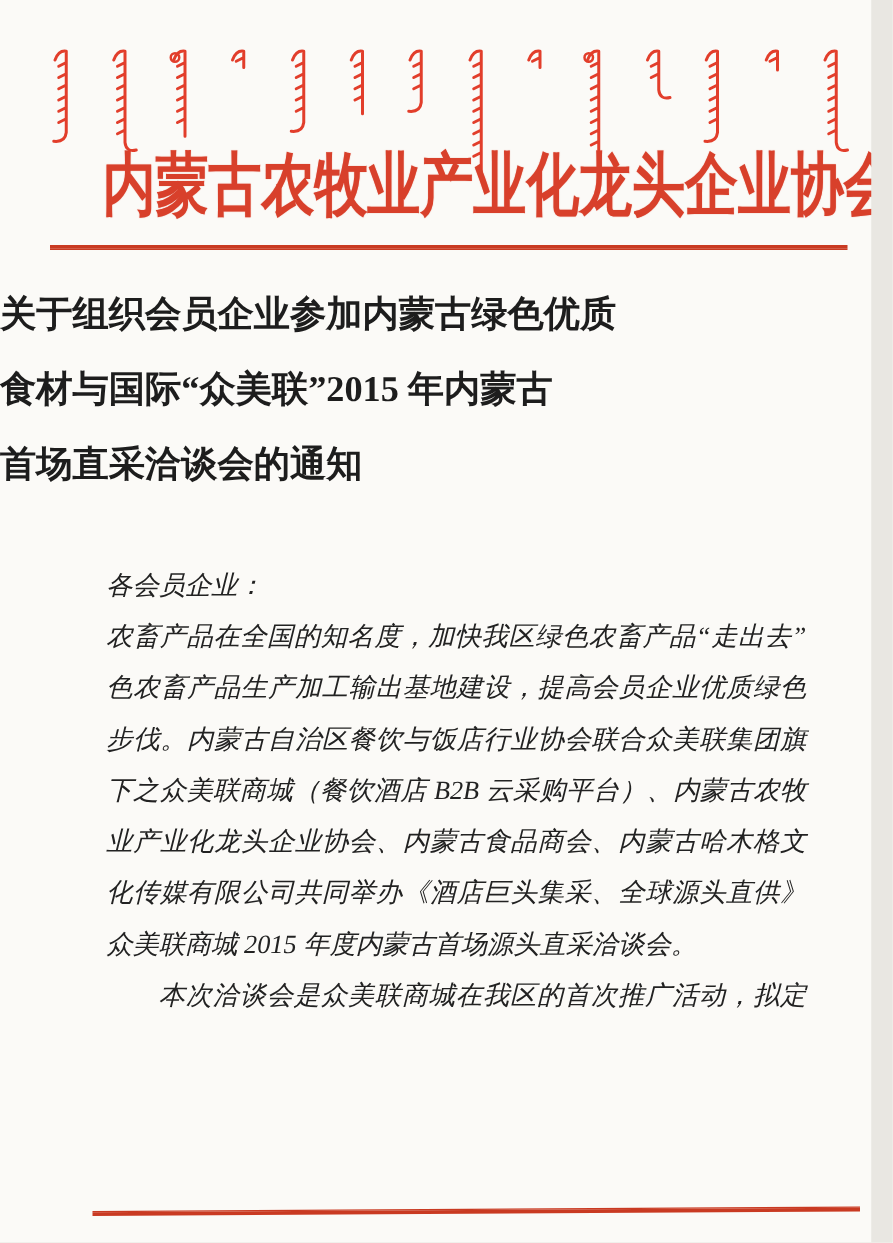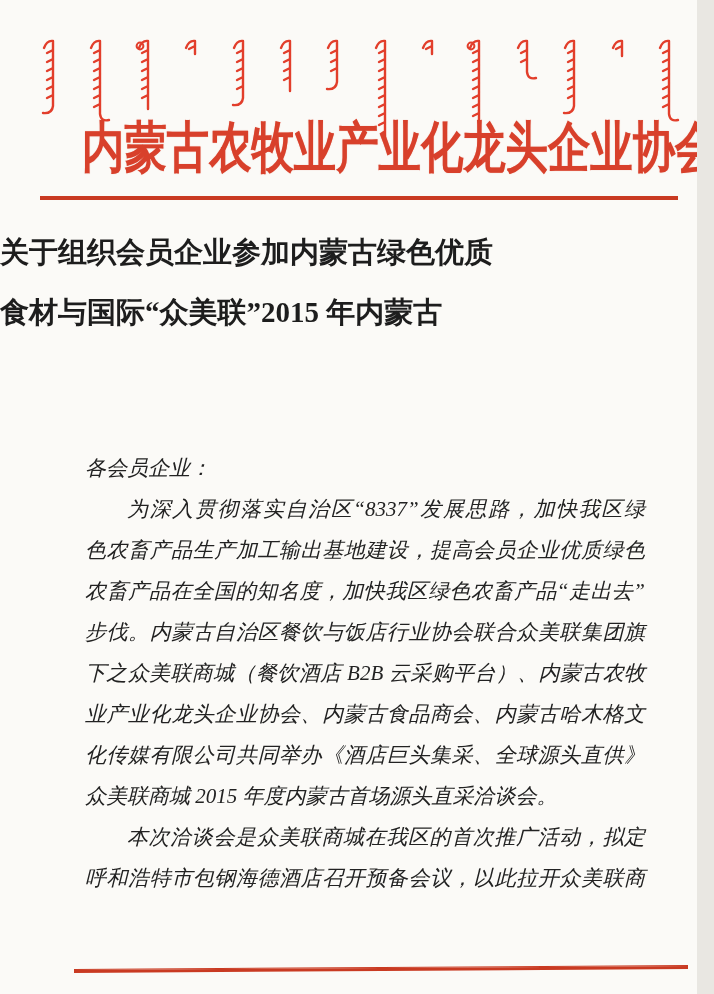--- a/index.html
+++ b/index.html
@@ -135,33 +135,32 @@
       </svg>
     </div>
 
   <div class="org-name">内蒙古农牧业产业化龙头企业协会</div>
 
   <div class="rule-head"></div>
 
   <div class="doc-title">
     <div class="t-line">关于组织会员企业参加内蒙古绿色优质</div>
     <div class="t-line">食材与国际“众美联”2015 年内蒙古</div>
+    <div class="t-line">首场直采洽谈会的通知</div>
   </div>
 
   <div class="body-text">
     <div class="line">各会员企业：</div>
 
-    <div class="line jl indent">为深入贯彻落实自治区“8337”发展思路，加快我区绿</div>
+    <div class="line jl">农畜产品在全国的知名度，加快我区绿色农畜产品“走出去”</div>
     <div class="line jl">色农畜产品生产加工输出基地建设，提高会员企业优质绿色</div>
-    <div class="line jl">农畜产品在全国的知名度，加快我区绿色农畜产品“走出去”</div>
     <div class="line jl">步伐。内蒙古自治区餐饮与饭店行业协会联合众美联集团旗</div>
     <div class="line jl">下之众美联商城（餐饮酒店 B2B 云采购平台）、内蒙古农牧</div>
     <div class="line jl">业产业化龙头企业协会、内蒙古食品商会、内蒙古哈木格文</div>
     <div class="line jl">化传媒有限公司共同举办《酒店巨头集采、全球源头直供》</div>
     <div class="line">众美联商城 2015 年度内蒙古首场源头直采洽谈会。</div>
 
     <div class="line jl indent">本次洽谈会是众美联商城在我区的首次推广活动，拟定</div>
-    <div class="line jl">呼和浩特市包钢海德酒店召开预备会议，以此拉开众美联商</div>
   </div>
 
   <div class="rule-foot"></div>
 
 </div>
 
 </body></html>

